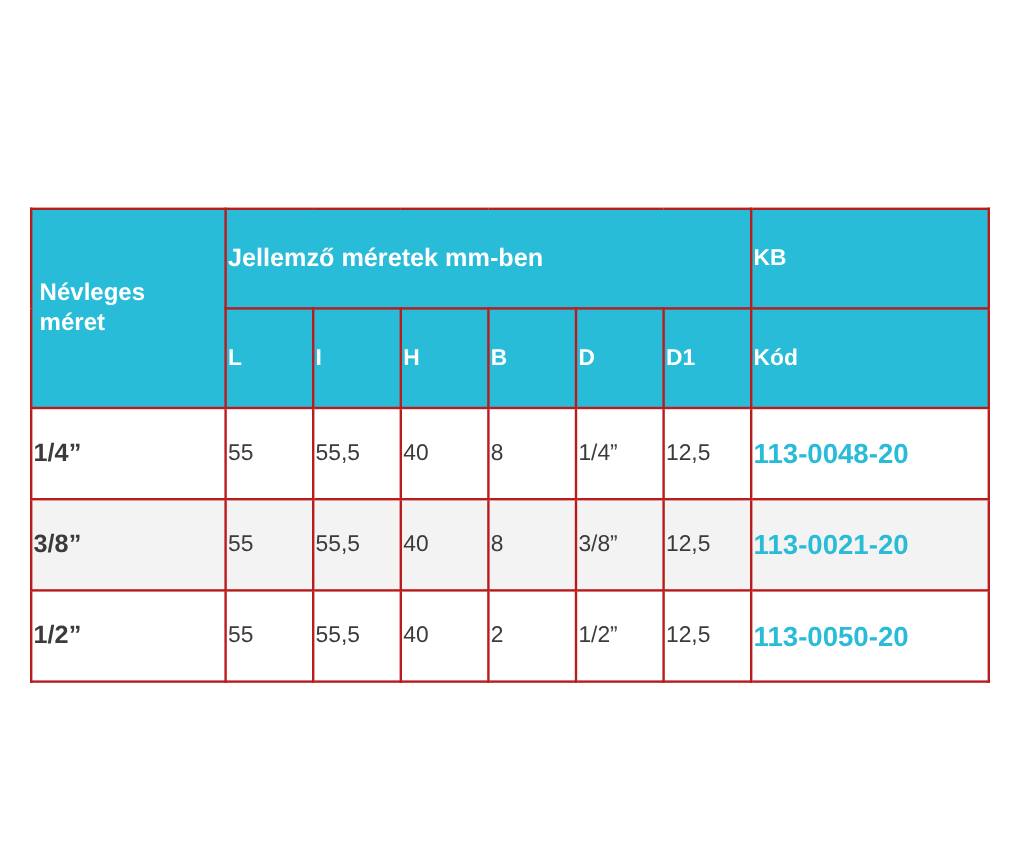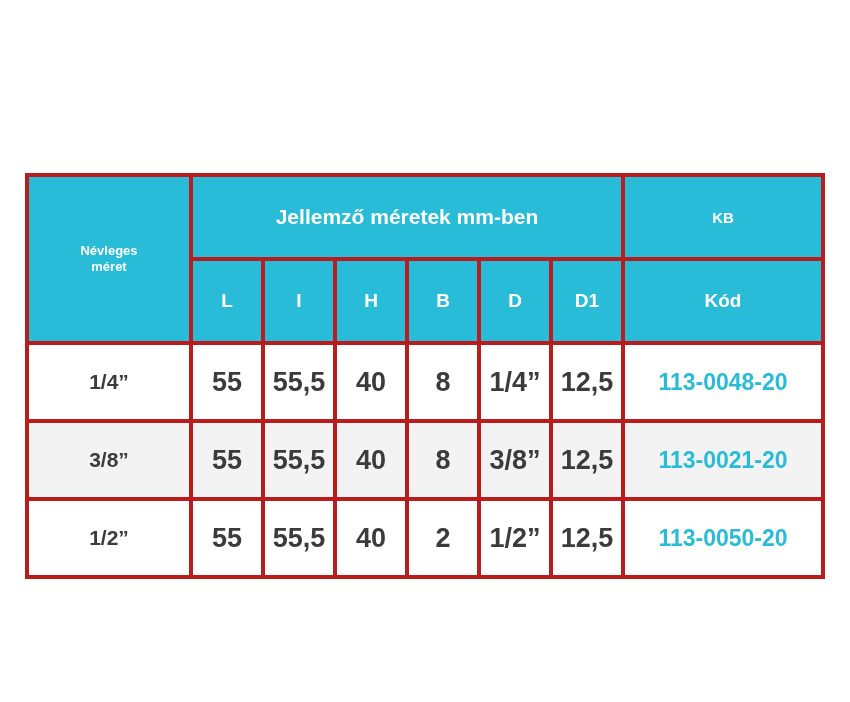--- a/index.html
+++ b/index.html
@@ -24,58 +24,57 @@
     top: 173px;
     width: 800px;
   }
   table.spec {
     border-collapse: collapse;
     width: 800px;
     table-layout: fixed;
   }
   table.spec th,
   table.spec td {
-    border: 4px solid #b91c1c;
-    text-align: center;
+    border: 2px solid #b91c1c;
+    text-align: left;
     vertical-align: middle;
   }
   
   th.hdr {
     background: #28bcd8;
     color: #ffffff;
     border: 1px solid #40c6de;
     font-weight: bold;
   }
   th.hdr-nom {
-    font-size: 13px;
+    font-size: 20px;
     line-height: 1.25;
     height: 132px;
     width: 148px;
     padding: 16px 6px;
   }
   th.hdr-span {
     font-size: 21px;
     height: 66px;
   }
   th.hdr-kb {
-    font-size: 15px;
+    font-size: 19px;
     height: 66px;
     width: 194px;
     margin-top: 46px;
   }
   th.hdr-sub {
     font-size: 19px;
     height: 66px;
   }
   
   td {
-    font-size: 27px;
+    font-size: 19px;
     color: #3b3b3b;
     height: 72px;
-    font-weight: bold;
   }
   td.nominal {
     font-weight: bold;
     font-size: 21px;
     color: #3b3b3b;
   }
   td.code {
     font-weight: bold;
     font-size: 23px;
     color: #28bcd8;

